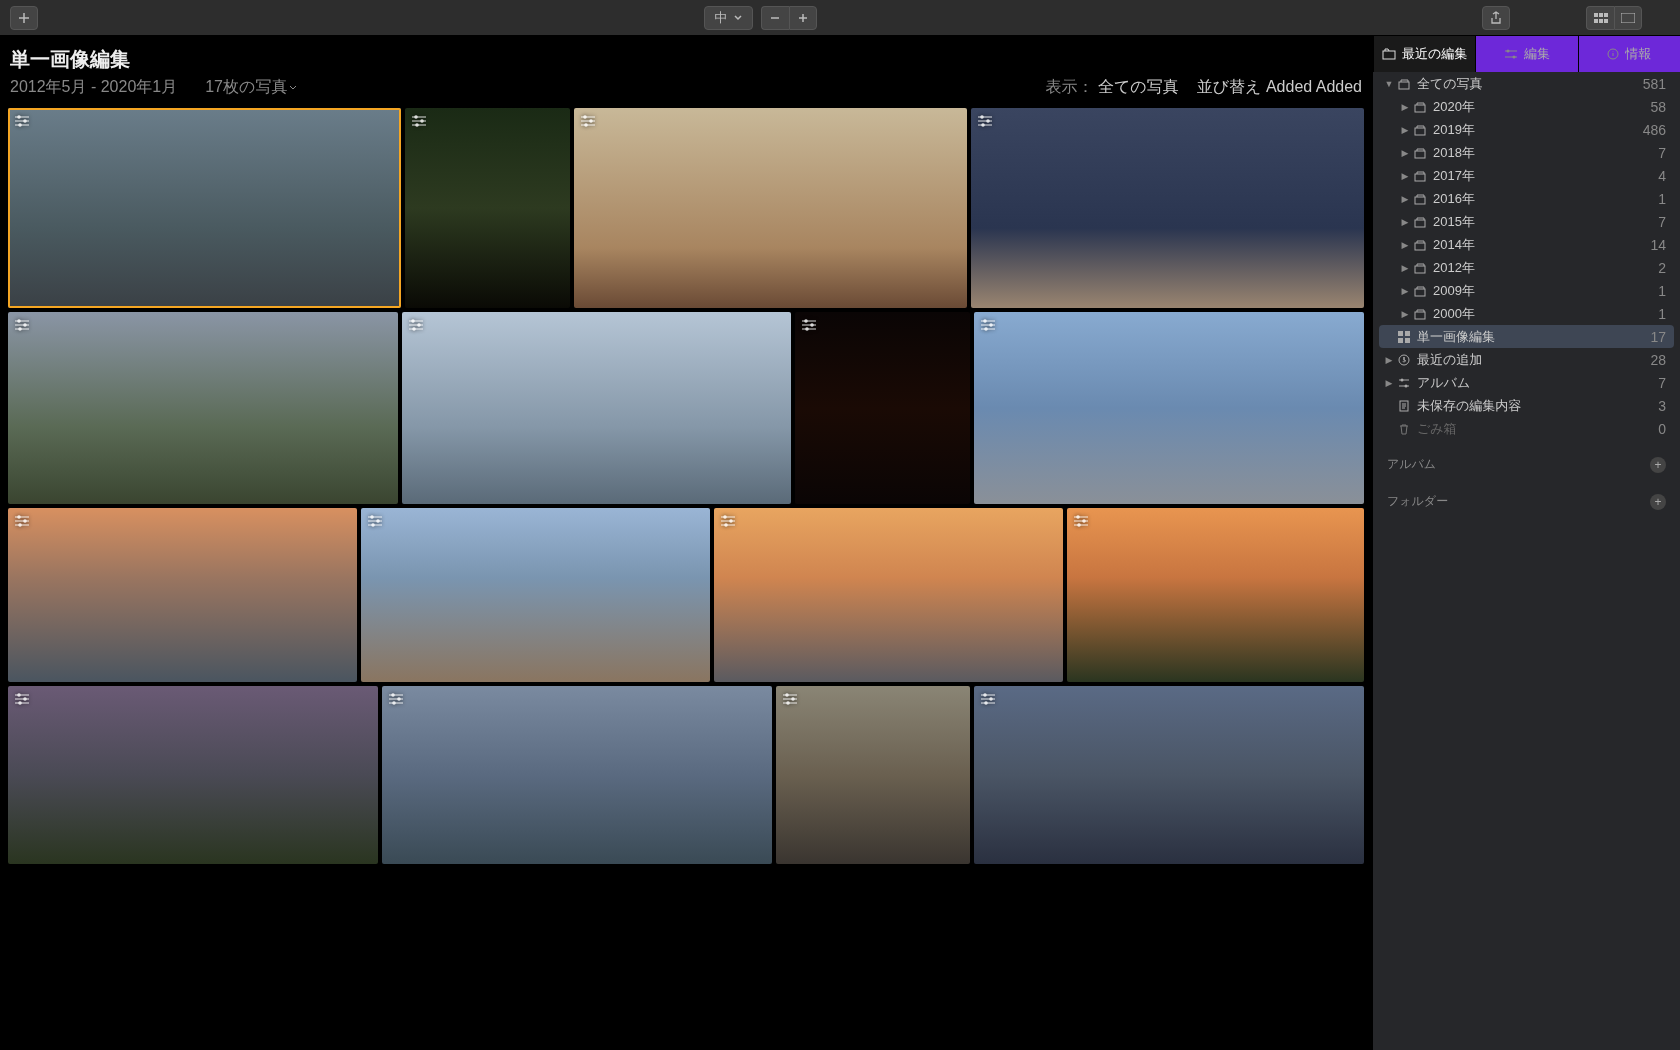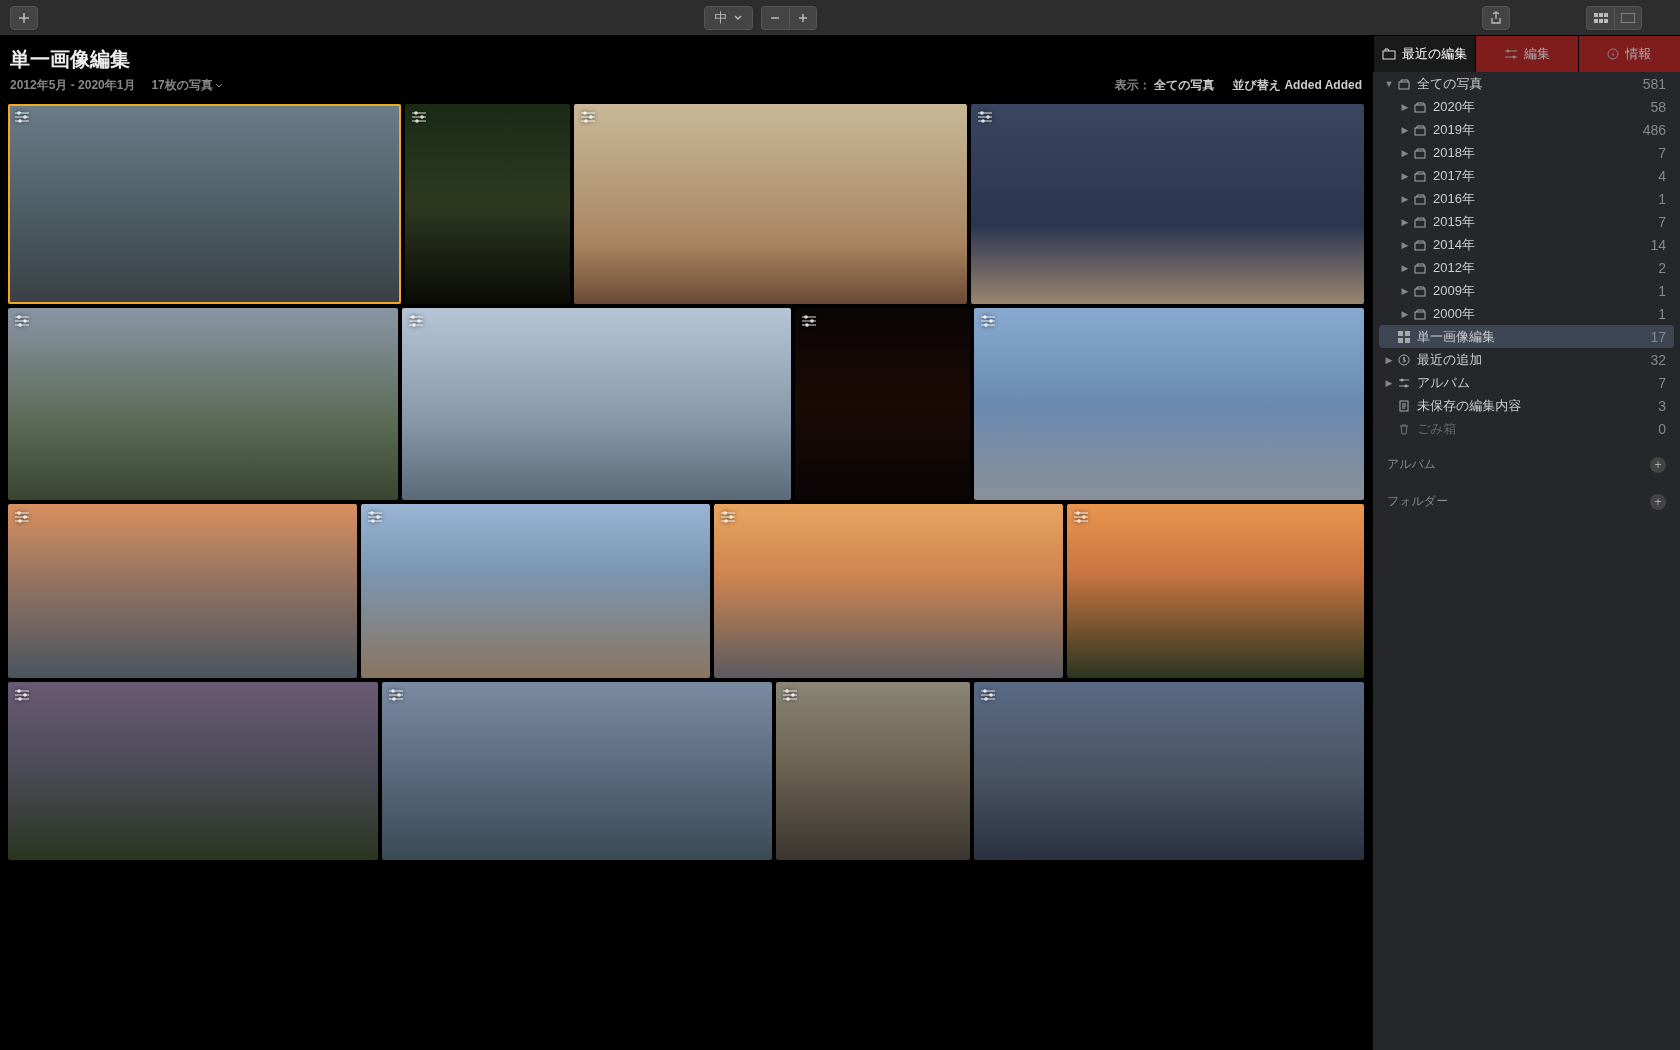--- a/index.html
+++ b/index.html
@@ -5,27 +5,27 @@
 * { margin:0; padding:0; box-sizing:border-box; font-family:-apple-system,"Hiragino Sans","Helvetica Neue",sans-serif; }
 body { width:1680px; height:1050px; background:#1a1a1a; color:#ccc; overflow:hidden; display:flex; flex-direction:column; }
 .titlebar { height:36px; background:#2d2d2d; display:flex; align-items:center; padding:0 10px; gap:8px; border-bottom:1px solid #000; }
 .titlebar .spacer { flex:1; }
 .tbtn { background:#444; border:1px solid #555; border-radius:4px; height:24px; min-width:28px; display:flex; align-items:center; justify-content:center; color:#bbb; font-size:13px; cursor:pointer; }
 .tbtn-group { display:flex; gap:0; }
 .tbtn-group .tbtn { border-radius:0; border-right:none; }
 .tbtn-group .tbtn:first-child { border-radius:4px 0 0 4px; }
 .tbtn-group .tbtn:last-child { border-radius:0 4px 4px 0; border-right:1px solid #555; }
 .right-tabs { display:flex; height:36px; }
-.right-tabs .tab { flex:1; display:flex; align-items:center; justify-content:center; gap:6px; font-size:13px; color:#aaa; background:#7f1d1d; border-left:1px solid #000; cursor:pointer; }
+.right-tabs .tab { flex:1; display:flex; align-items:center; justify-content:center; gap:6px; font-size:13px; color:#aaa; background:#6d28d9; border-left:1px solid #000; cursor:pointer; }
 .right-tabs .tab.active { background:#1a1a1a; color:#fff; }
 .body { flex:1; display:flex; overflow:hidden; }
 .main { flex:1; background:#000; display:flex; flex-direction:column; overflow:hidden; }
 .main-header { padding:10px 10px 6px 10px; }
 .main-header h1 { font-size:20px; font-weight:600; color:#eee; }
-.subhead { display:flex; align-items:center; gap:16px; font-size:12px; color:#888; padding-top:4px;font-weight:bold; }
+.subhead { display:flex; align-items:center; gap:28px; font-size:16px; color:#888; padding-top:4px; }
 .subhead .right { margin-left:auto; display:flex; gap:18px; color:#ccc; }
 .grid { flex:1; padding:4px 8px; overflow:hidden; }
 .row { display:flex; gap:4px; margin-bottom:4px; }
 .thumb { position:relative; background:#222; height:200px; flex:1; border-radius:2px; overflow:hidden; cursor:pointer; }
 .row1 .thumb { height:200px; }
 .row2 .thumb { height:192px; }
 .row3 .thumb { height:174px; }
 .row4 .thumb { height:178px; }
 .thumb.selected { outline:2px solid #f5a623; outline-offset:-2px; }
 .adj-icon { position:absolute; top:6px; left:6px; width:16px; height:14px; opacity:.85; }
@@ -470,21 +470,21 @@
           <span class="disc">▶</span>
           <span class="ico">
             <svg width="12" height="12">
               <circle cx="6" cy="6" r="5" stroke="#aaa" fill="none"></circle>
               <path d="M6 3v3l2 1" stroke="#aaa" fill="none"></path>
               <path d="M6 3v3" stroke="#aaa"></path>
               <text x="6" y="9" font-size="6" fill="#aaa" text-anchor="middle">+</text>
             </svg>
           </span>
           <span class="label">最近の追加</span>
-          <span class="count">32</span>
+          <span class="count">28</span>
         </div>
         <div class="tree-item">
           <span class="disc">▶</span>
           <span class="ico">
             <svg width="12" height="12">
               <path d="M1 3h10M1 9h10" stroke="#aaa"></path>
               <circle cx="4" cy="3" r="1.5" fill="#aaa"></circle>
               <circle cx="8" cy="9" r="1.5" fill="#aaa"></circle>
             </svg>
           </span>

